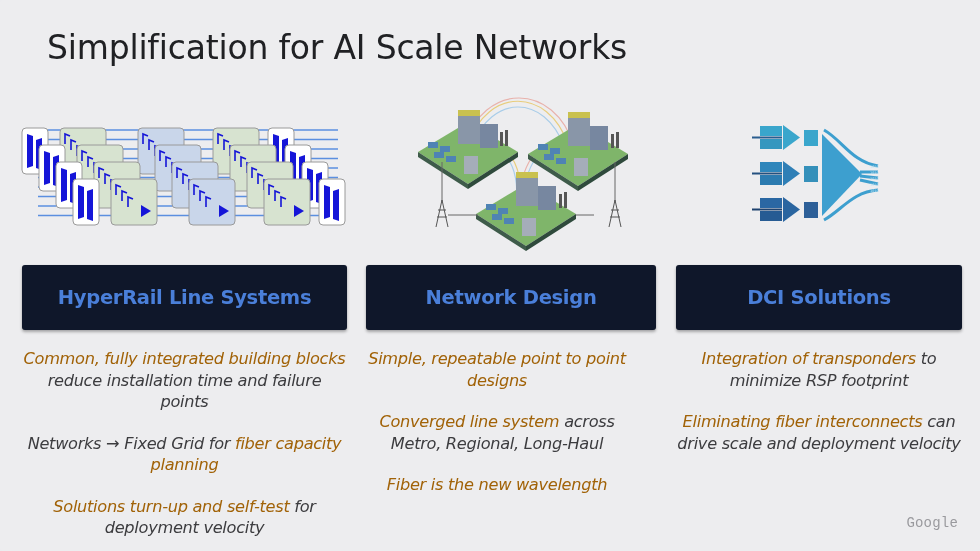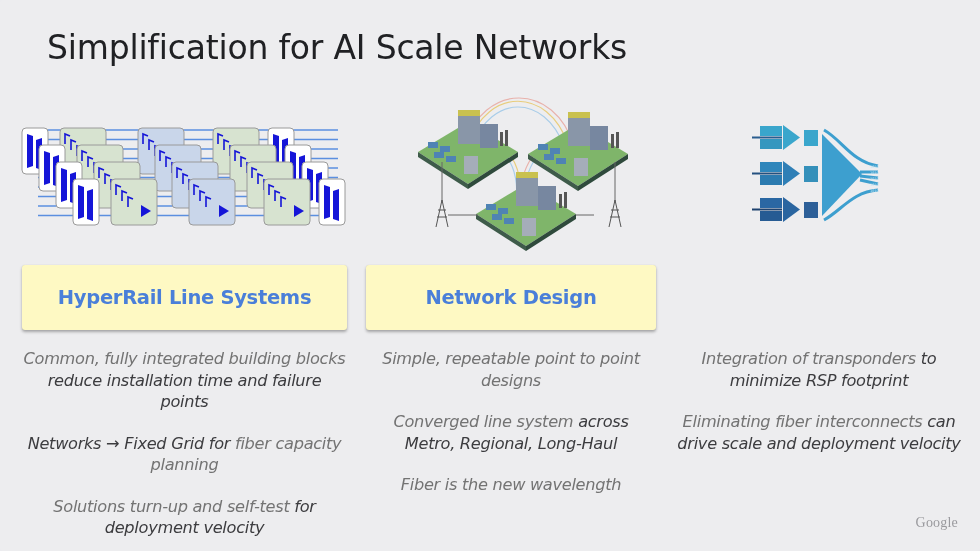--- a/index.html
+++ b/index.html
@@ -16,43 +16,43 @@
       font-family: "DejaVu Sans", sans-serif;
     }
     .illus { position: absolute; }
     .illus svg { display: block; }
     #illus-hyperrail { left: 18px; top: 122px; width: 332px; height: 112px; }
     #illus-network { left: 408px; top: 92px; width: 222px; height: 168px; }
     #illus-dci { left: 752px; top: 122px; width: 140px; height: 110px; }
 
     .card {
       position: absolute; top: 265px; height: 65px;
-      background: #fef9c3;
+      background: #0f172a;
       border-radius: 3px;
       box-shadow: 0 2px 3px rgba(0,0,0,0.30), 0 0 1px rgba(0,0,0,0.15);
       display: flex; align-items: center; justify-content: center;
       color: #4a7fd9; font-weight: 700; font-size: 19.5px;
       font-family: "DejaVu Sans", sans-serif; letter-spacing: -0.3px;
     }
     #card-0 { left: 22px; width: 325px; }
     #card-1 { left: 366px; width: 290px; }
     #card-2 { left: 676px; width: 286px; }
 
     .col { position: absolute; top: 348px; text-align: center; font-style: italic;
       font-size: 16.2px; line-height: 21.5px; color: #3c3c3f;
       font-family: "DejaVu Sans", sans-serif; letter-spacing: -0.3px; }
     #col-0 { left: 22px; width: 325px; }
-    #col-1 { left: 366px; width: 290px; }
+    #col-1 { left: 352px; width: 290px; }
     #col-2 { left: 676px; width: 286px; text-align: center; }
     .para { margin-bottom: 20px; }
-    .hl { color: #737373; }
+    .hl { color: #a16207; }
     .plain { color: #3c3c3f; }
 
     .logo { position: absolute; right: 22px; bottom: 20px; font-size: 14px; color: #9a9a9e;
-      font-family: Liberation Serif, serif; letter-spacing: 0.2px; }
+      font-family: Liberation Mono, monospace; letter-spacing: 0.2px; }
   </style>
 </head>
 <body>
 
 <div class="slide">
   <div class="title">Simplification for AI Scale Networks</div>
 
   <div class="illus" id="illus-hyperrail">
     <svg width="332" height="112" viewBox="0 0 332 112">
       <g id="hr-lines" stroke="#5b8fe0" stroke-width="1.6">
@@ -298,20 +298,23 @@
       </g>
     </svg>
   </div>
 
   <div class="card" id="card-0">
     <span>HyperRail Line Systems</span>
   </div>
   <div class="card" id="card-1">
     <span>Network Design</span>
   </div>
+  <div class="card" id="card-2">
+    <span>DCI Solutions</span>
+  </div>
 
   <div class="col" id="col-0">
       <div class="para"><span class="hl">Common, fully integrated building blocks</span><span class="plain"> reduce installation time and failure points</span></div>
       <div class="para"><span class="plain">Networks → Fixed Grid for </span><span class="hl">fiber capacity planning</span></div>
       <div class="para"><span class="hl">Solutions turn-up and self-test</span><span class="plain"> for deployment velocity</span></div>
     </div>
   <div class="col" id="col-1">
       <div class="para"><span class="hl">Simple, repeatable point to point designs</span></div>
       <div class="para"><span class="hl">Converged line system</span><span class="plain"> across Metro, Regional, Long-Haul</span></div>
       <div class="para"><span class="hl">Fiber is the new wavelength</span></div>

